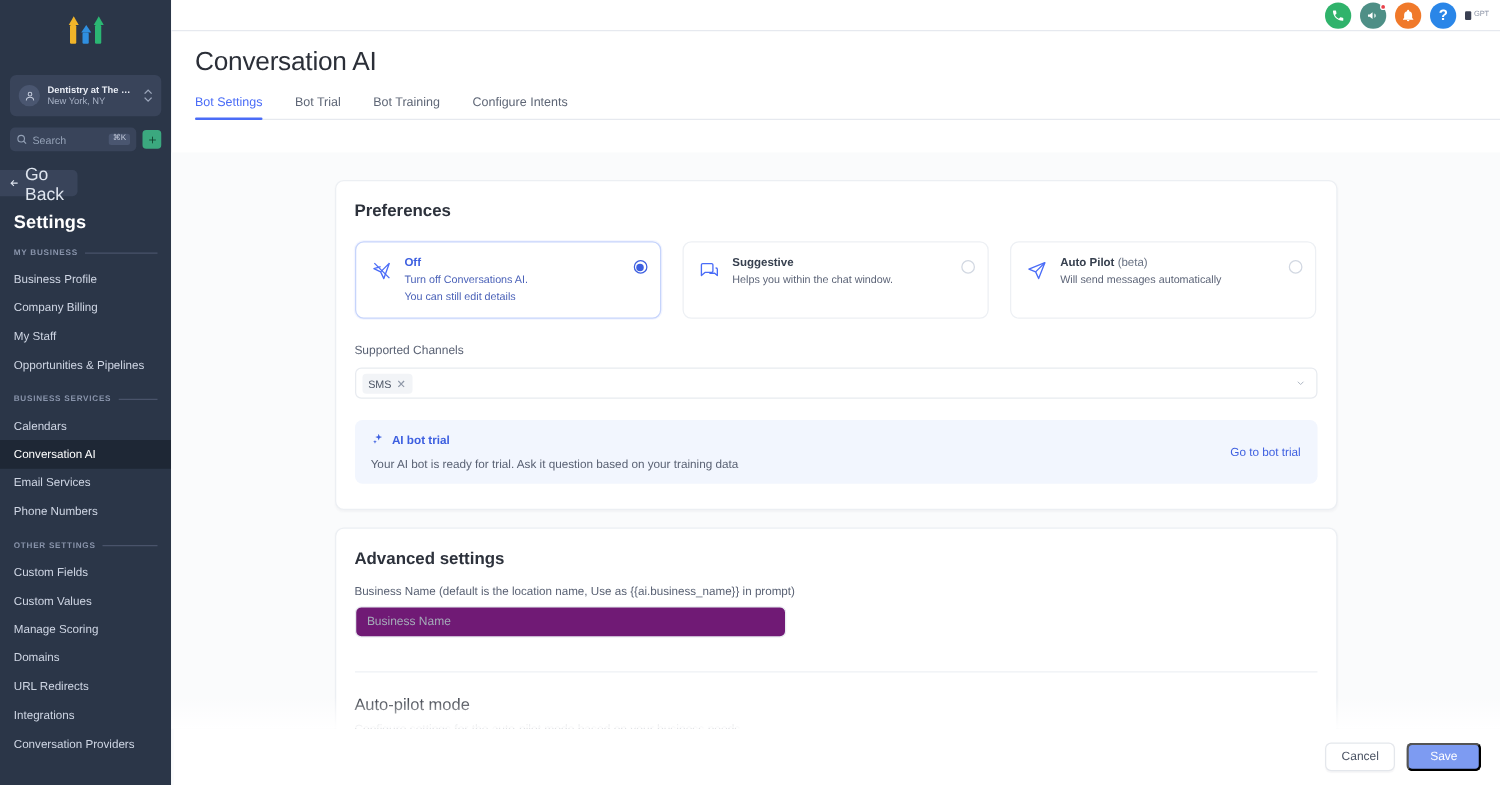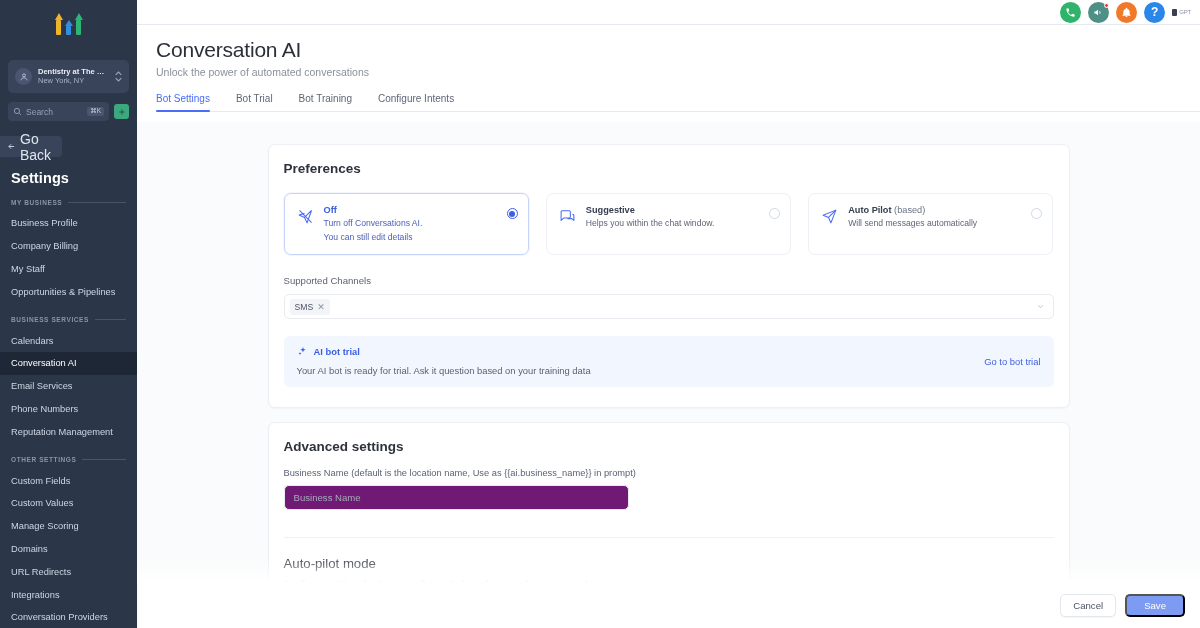--- a/index.html
+++ b/index.html
@@ -349,23 +349,20 @@
       </div>
     <div class="nav-item active">
         <span>Conversation AI</span>
       </div>
     <div class="nav-item">
         <span>Email Services</span>
       </div>
     <div class="nav-item">
         <span>Phone Numbers</span>
       </div>
-    <div class="nav-item">
-        <span>Reputation Management</span>
-      </div>
 
     <div class="nav-group-label">
       <span>OTHER SETTINGS</span>
       <span class="rule"></span>
     </div>
     <div class="nav-item">
         <span>Custom Fields</span>
       </div>
     <div class="nav-item">
         <span>Custom Values</span>
@@ -408,21 +405,20 @@
       </div>
       <div class="tb-icon tb-blue">?</div>
       <div class="tb-misc">
         <span class="tb-misc-sq"></span>
         <span class="tb-misc-txt">GPT</span>
       </div>
     </div>
 
     <div class="page-head">
       <div class="page-title">Conversation AI</div>
-      <div class="page-sub">Unlock the power of automated conversations</div>
     </div>
 
     <div class="tabs">
       <div class="tab active"><span>Bot Settings</span></div>
       <div class="tab"><span>Bot Trial</span></div>
       <div class="tab"><span>Bot Training</span></div>
       <div class="tab"><span>Configure Intents</span></div>
     </div>
 
     <div class="scroll-area">
@@ -465,21 +461,21 @@
             <div class="pref-opt">
               <span class="pref-ic">
                 <svg width="17" height="17" viewBox="0 0 24 24" fill="none" stroke="#4a6cf7" stroke-width="1.5" stroke-linejoin="round">
                   <path d="M21 3L3 10.2l7.6 3.2L14 21 21 3z"></path>
                     <path d="M10.6 13.4L21 3"></path>
                 </svg>
               </span>
               <div class="pref-body">
                 <div class="pref-title">
                   <span>Auto Pilot</span>
-                  <span class="beta">(based)</span>
+                  <span class="beta">(beta)</span>
                 </div>
                 <div class="pref-desc">Will send messages automatically</div>
               </div>
               <span class="radio"></span>
             </div>
           </div>
 
           <div class="field-label">Supported Channels</div>
           <div class="multiselect">
             <span class="chip">

